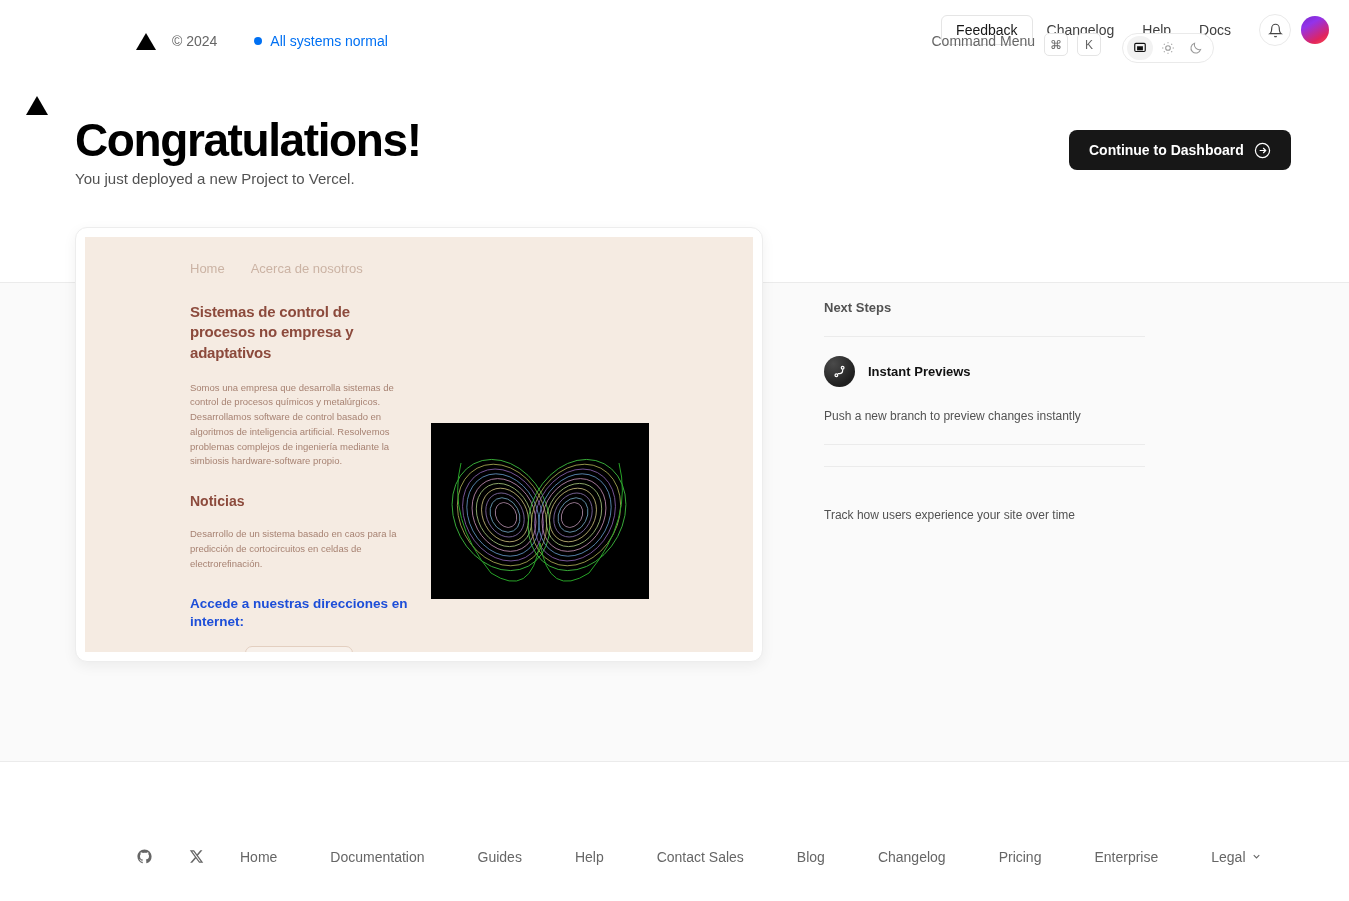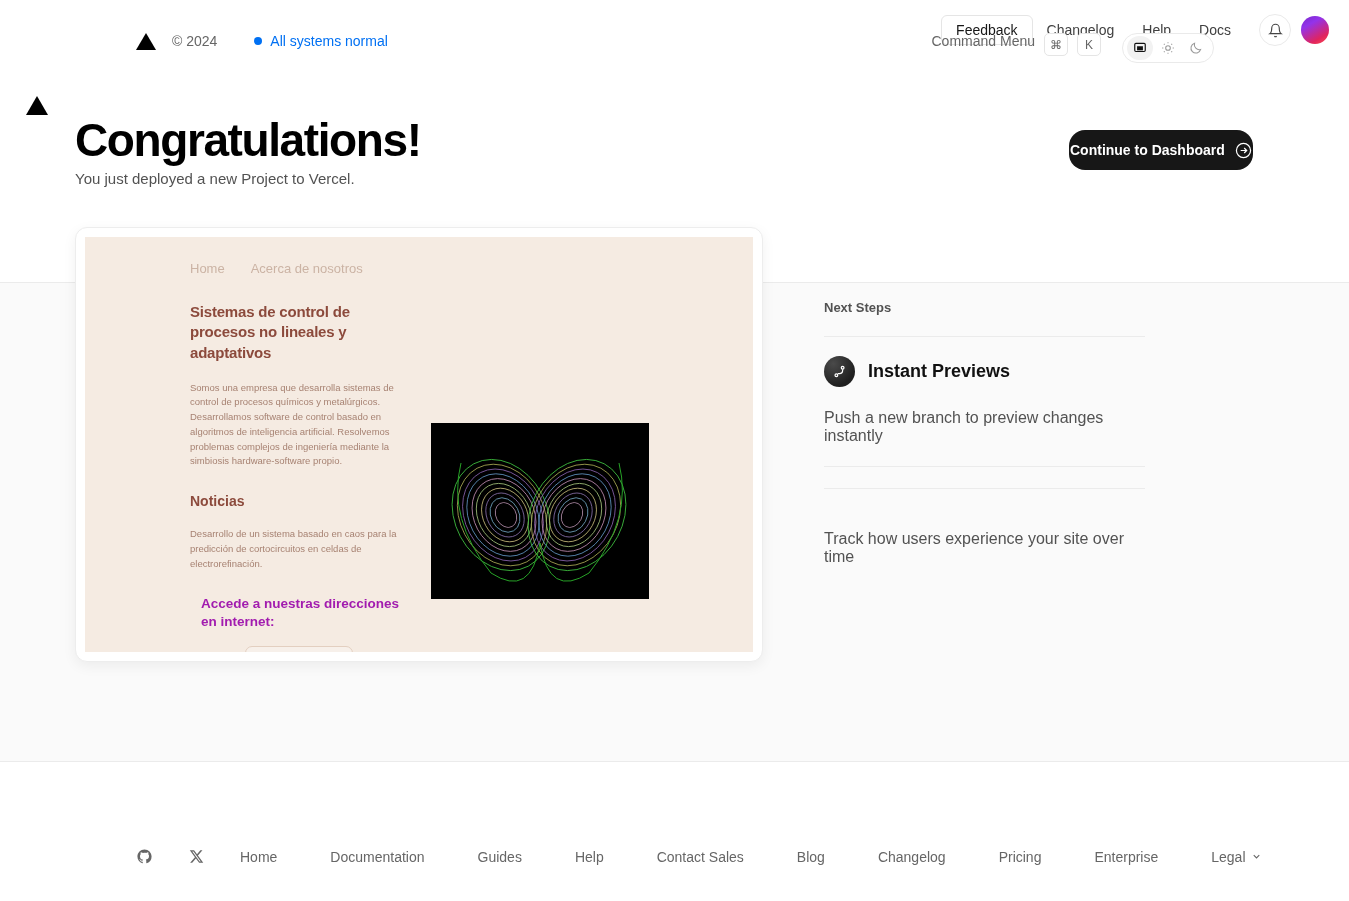--- a/index.html
+++ b/index.html
@@ -59,22 +59,22 @@
     font-size: 46px; font-weight: bold; letter-spacing: -1.4px;
     line-height: 1.05; color: #000;
   }
   .hero-sub {
     position: absolute; left: 75px; top: 170px;
     font-size: 15px; color: #525252; text-align: center;
   }
   .cta {
     position: absolute; left: 1069px; top: 130px;
     background: #171717; color: #fff;
-    border: none; border-radius: 16px;
-    height: 40px; padding: 0 1px;
+    border: none; border-radius: 8px;
+    height: 40px; padding: 0 20px;
     display: flex; align-items: center; gap: 10px;
     font-size: 14px; font-weight: bold; cursor: pointer;
     font-family: "Liberation Sans", sans-serif;
   }
 
   
   .preview-card {
     position: absolute; left: 75px; top: 227px;
     width: 688px; height: 435px;
     background: #fff;
@@ -101,22 +101,22 @@
     font-size: 15px; font-weight: bold; color: #8c4a3c;
     line-height: 1.35; letter-spacing: -0.2px;
   }
   .site-p {
     font-size: 9.5px; color: #a78272; line-height: 1.55; margin-top: 18px;
   }
   .site-h2 {
     font-size: 14px; font-weight: bold; color: #8c4a3c; margin-top: 24px;
   }
   .site-h3 {
-    font-size: 13.5px; font-weight: bold; color: #a21caf;
-    margin-top: 24px; line-height: 1.3; margin-left: 11px;
+    font-size: 13.5px; font-weight: bold; color: #1d4ed8;
+    margin-top: 24px; line-height: 1.3;
   }
   .li-btn {
     margin-top: 16px; margin-left: 55px;
     width: 108px; height: 42px;
     border: 1px solid #e3cfc0; border-radius: 7px;
     background: #f7f0ea;
     display: flex; align-items: center; justify-content: center; gap: 6px;
     font-size: 12.5px; color: #8c4a3c; cursor: pointer;
   }
 
@@ -133,23 +133,23 @@
   .ns-title { font-size: 13px; font-weight: bold; color: #525252; }
   .ns-rule { height: 1px; background: #ebebeb; margin: 21px 0 0 0; }
   .ns-item { padding-top: 19px; }
   .ns-row { display: flex; align-items: center; }
   .ns-icon {
     width: 31px; height: 31px; border-radius: 50%;
     background: radial-gradient(circle at 30% 25%, #4a4a4a, #1f1f1f 70%);
     display: flex; align-items: center; justify-content: center;
     margin-right: 13px; flex: none;
   }
-  .ns-label { font-size: 18px; font-weight: bold; color: #111; flex: 1; }
+  .ns-label { font-size: 13px; font-weight: bold; color: #111; flex: 1; }
   .ns-arrow { width: 18px; height: 18px; flex: none; cursor: pointer; }
-  .ns-desc { font-size: 16px; color: #525252; margin-top: 22px; }
+  .ns-desc { font-size: 12px; color: #525252; margin-top: 22px; }
 
   
   .footer {
     position: absolute; left: 0; top: 761px; width: 1349px; height: 140px;
     background: #fff; border-top: 1px solid #ebebeb;
   }
   .footer-top {
     position: absolute; left: 136px; top: 33px;
     display: flex; align-items: flex-start; gap: 0;
   }
@@ -232,21 +232,21 @@
   <div class="preview-card">
     <div class="preview-inner">
 
       <div class="site-nav">
         <span>Home</span>
         <span>Acerca de nosotros</span>
       </div>
 
       <div class="site-body">
         <div class="site-col-left">
-          <div class="site-h1">Sistemas de control de procesos no lineales y adaptativos</div>
+          <div class="site-h1">Sistemas de control de procesos no empresa y adaptativos</div>
           <div class="site-p">Somos una empresa que desarrolla sistemas de control de procesos químicos y metalúrgicos. Desarrollamos software de control basado en algoritmos de inteligencia artificial. Resolvemos problemas complejos de ingeniería mediante la simbiosis hardware-software propio.</div>
           <div class="site-h2">Noticias</div>
           <div class="site-p">Desarrollo de un sistema basado en caos para la predicción de cortocircuitos en celdas de electrorefinación.</div>
           <div class="site-h3">Accede a nuestras direcciones en internet:</div>
           <div class="li-btn">
             
             
           </div>
         </div>
       </div>

